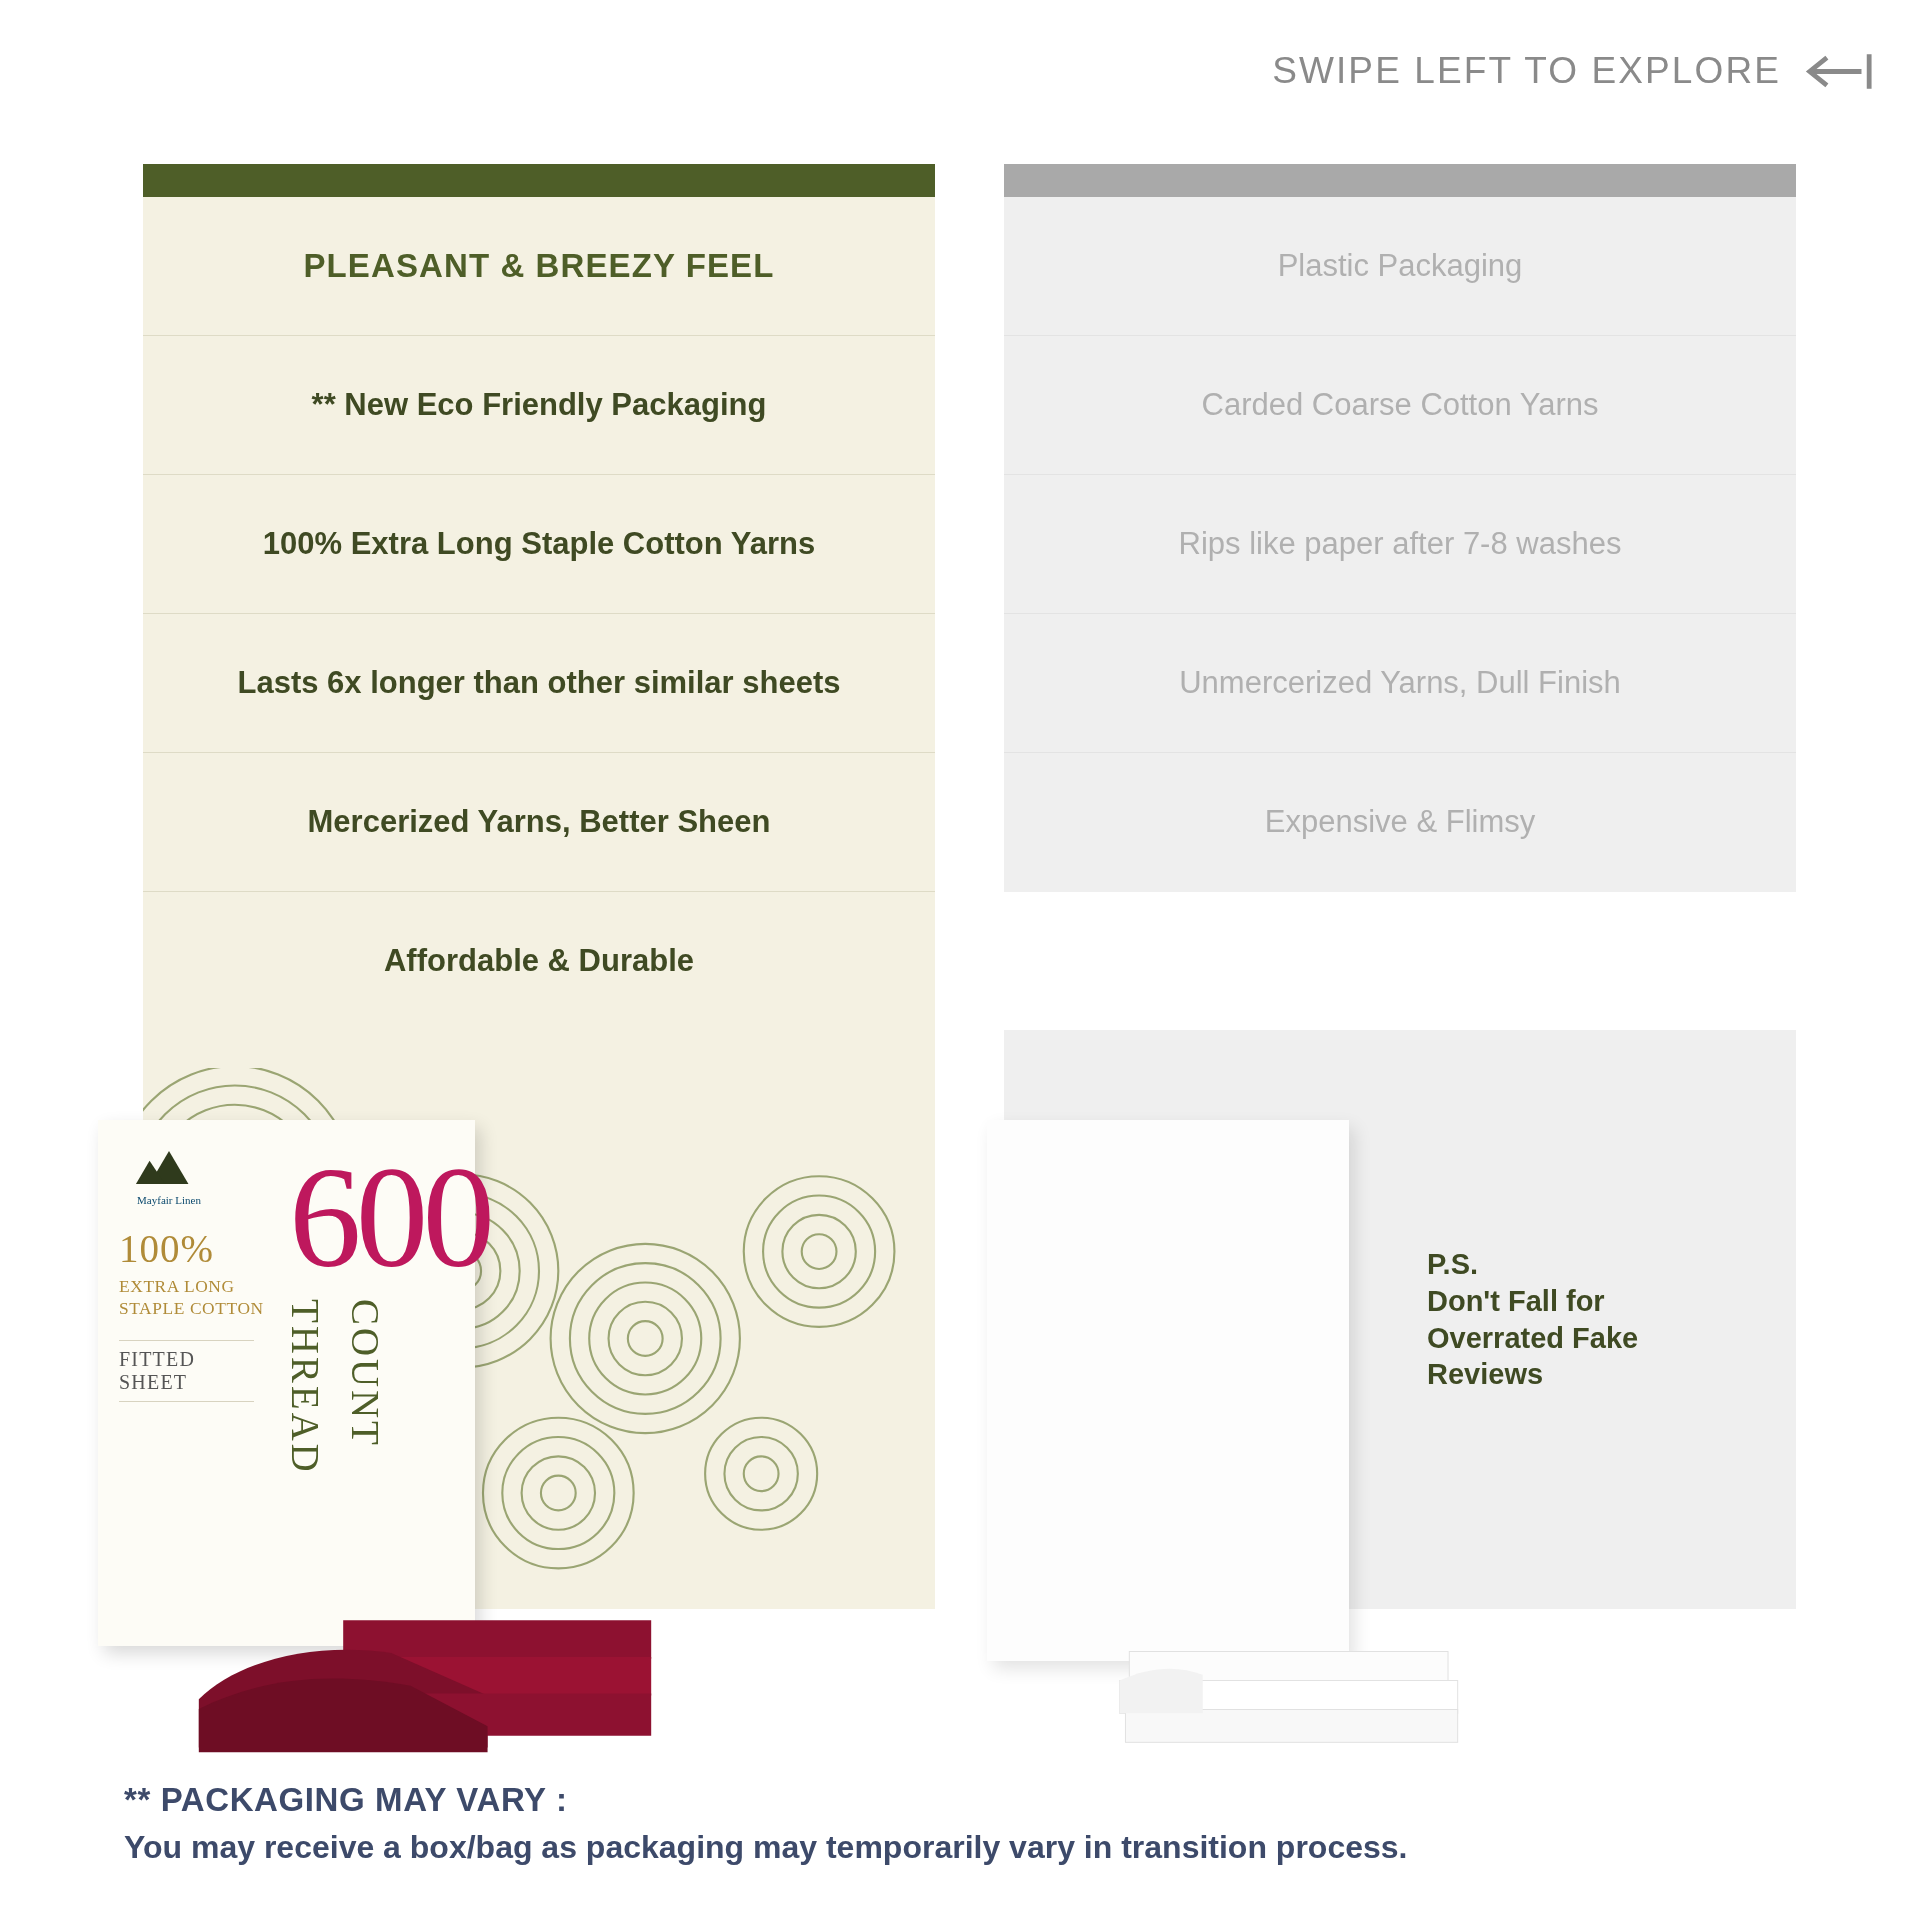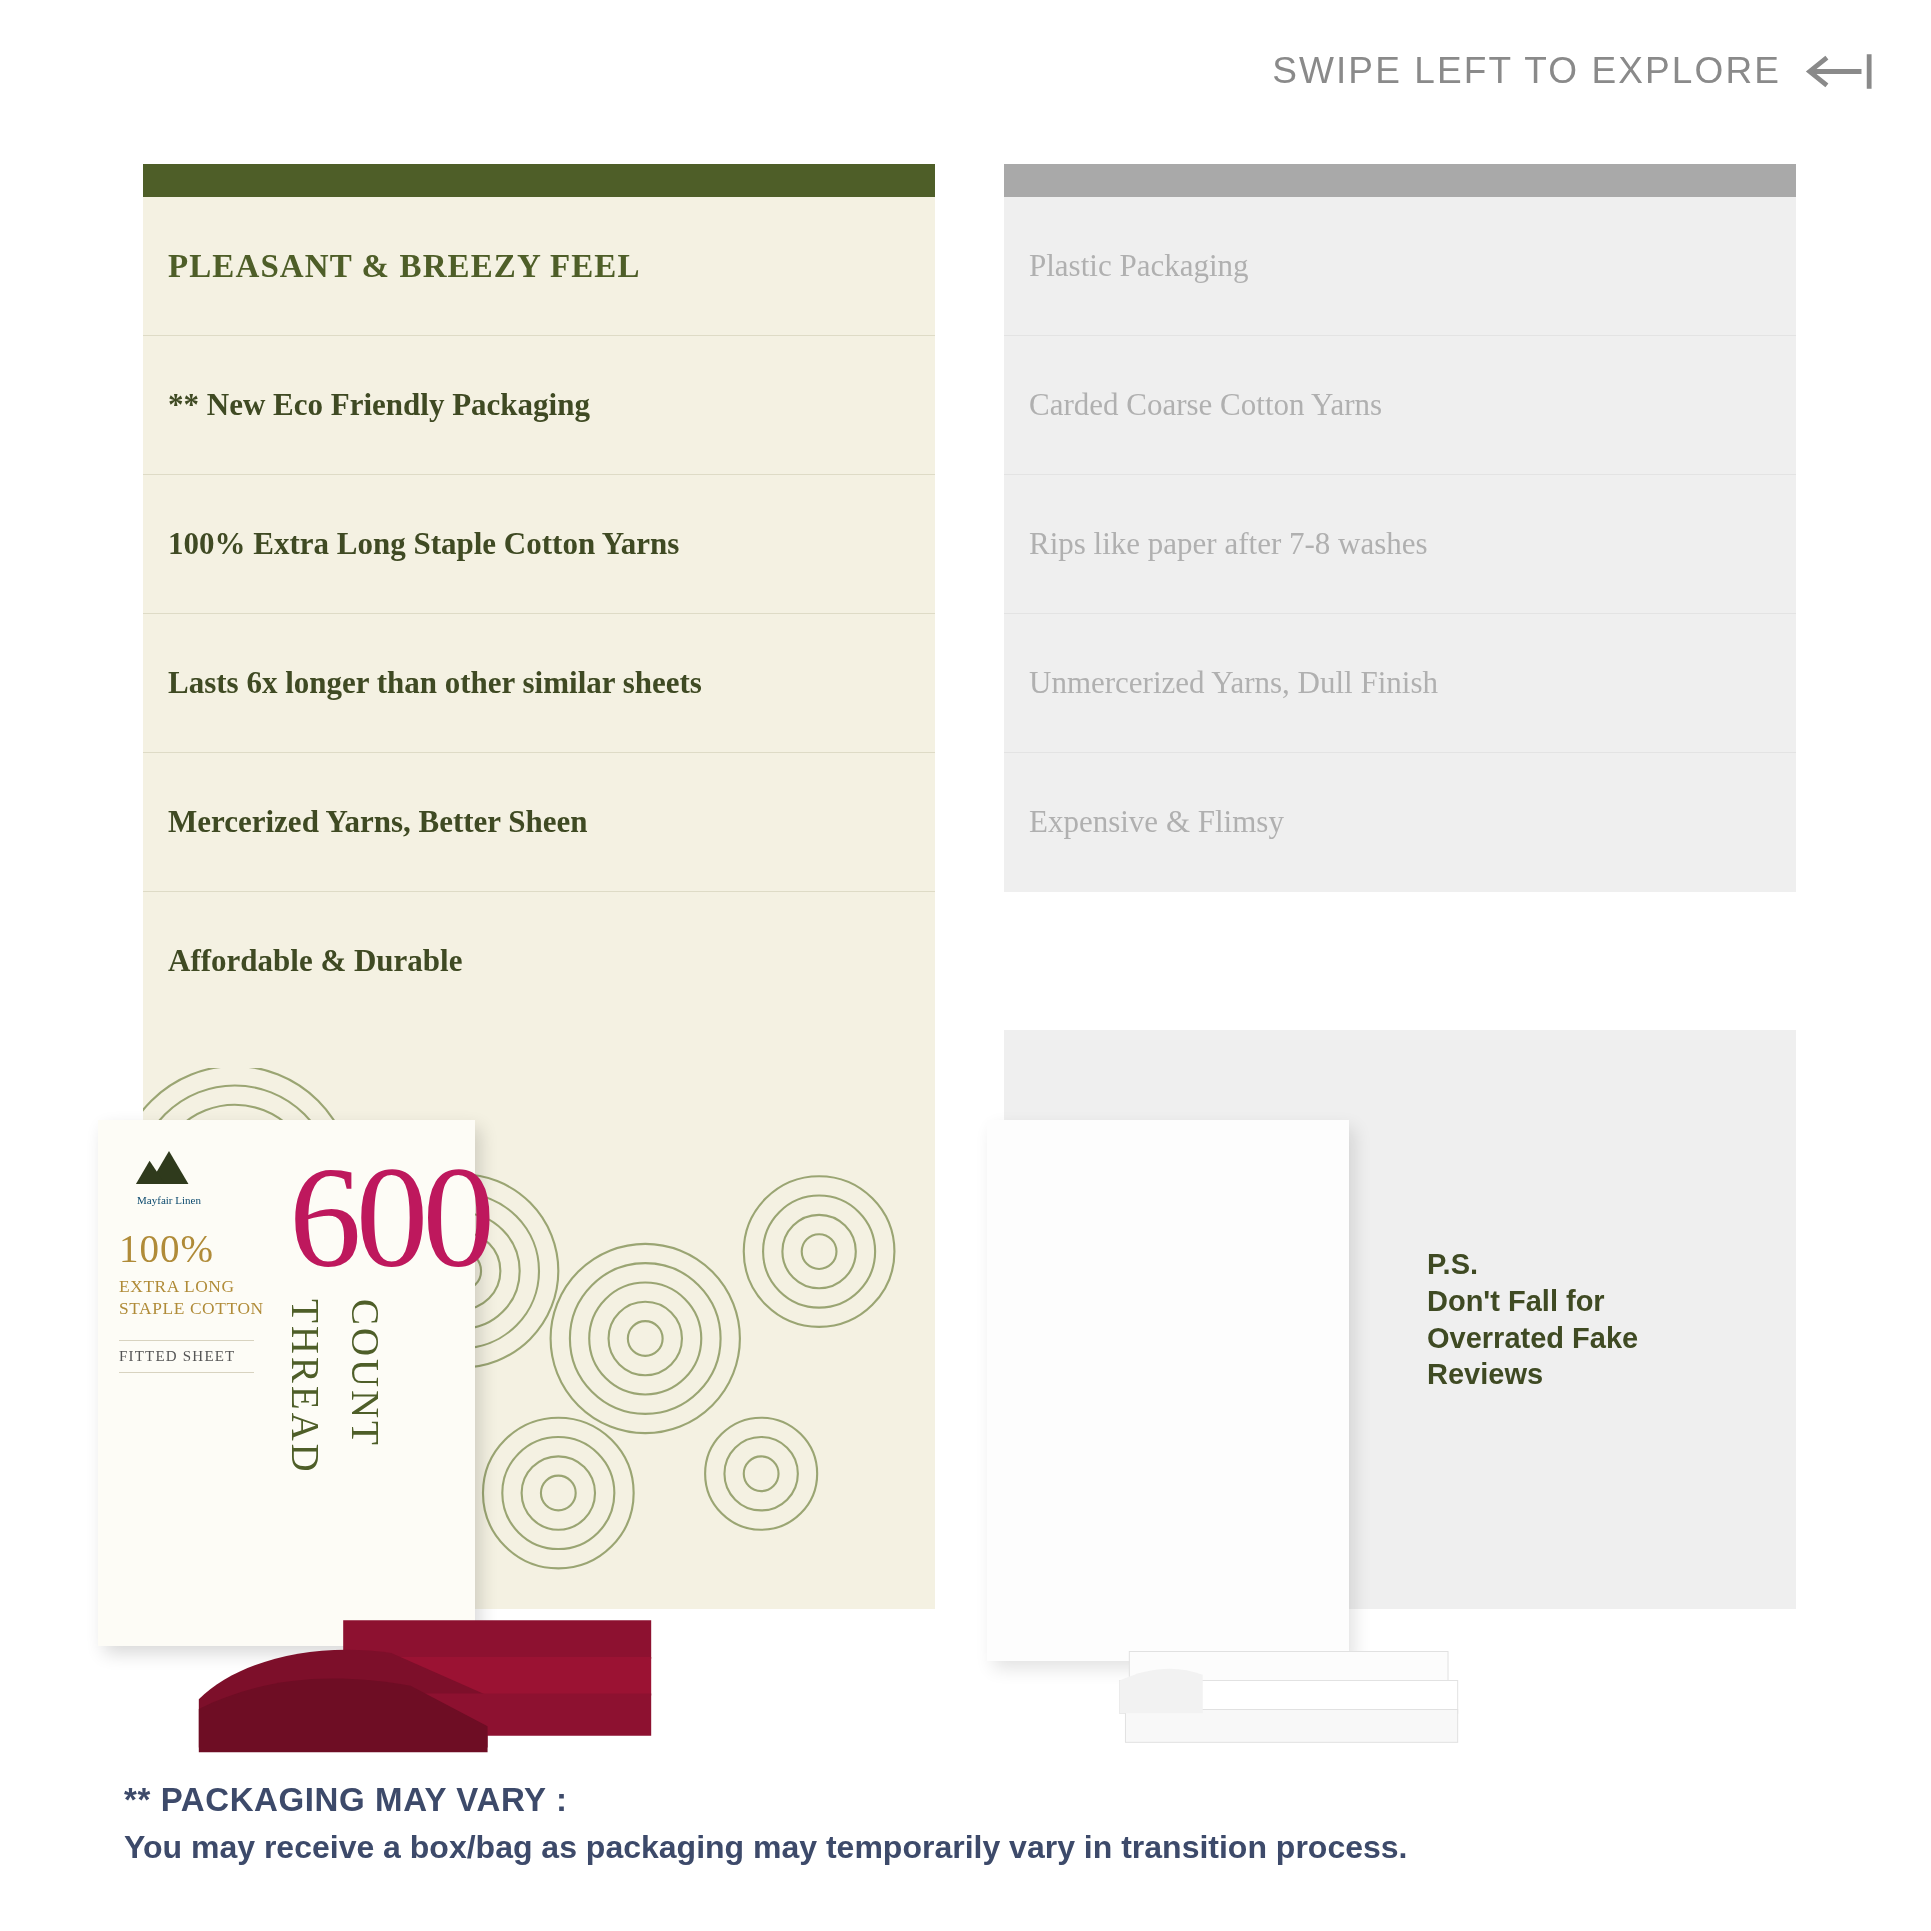--- a/index.html
+++ b/index.html
@@ -56,24 +56,24 @@
   .col-body {
     width: 100%;
   }
   .col-left .col-body { background: #f4f1e2; }
   .col-right .col-body { background: #efefef; }
 
   .row {
     height: 139px;
     display: flex;
     align-items: center;
+    justify-content: center;
     text-align: center;
     padding: 0 25px;
     box-sizing: border-box;
-    font-family: Liberation Serif, serif;
   }
   .col-left .row { border-bottom: 1px solid #dedbc6; }
   .col-right .row { border-bottom: 1px solid #e3e3e3; }
   .row:last-child { border-bottom: none; }
 
   .row-head {
     font-size: 33px;
     font-weight: bold;
     letter-spacing: 1.1px;
   }
@@ -152,21 +152,21 @@
     font-size: 17.4px;
     color: #b08b38;
     line-height: 1.25;
     letter-spacing: 0.6px;
   }
   .pack-fitted {
     position: absolute;
     left: 21px;
     top: 220px;
     font-family: "Liberation Serif", serif;
-    font-size: 15px;
+    font-size: 20px;
     color: #555;
     letter-spacing: 1.2px;
     border-top: 1px solid #d8d3c0;
     border-bottom: 1px solid #d8d3c0;
     padding: 6.8px 0;
     width: 135px;
   }
   .pack-600 {
     position: absolute;
     left: 191px;

